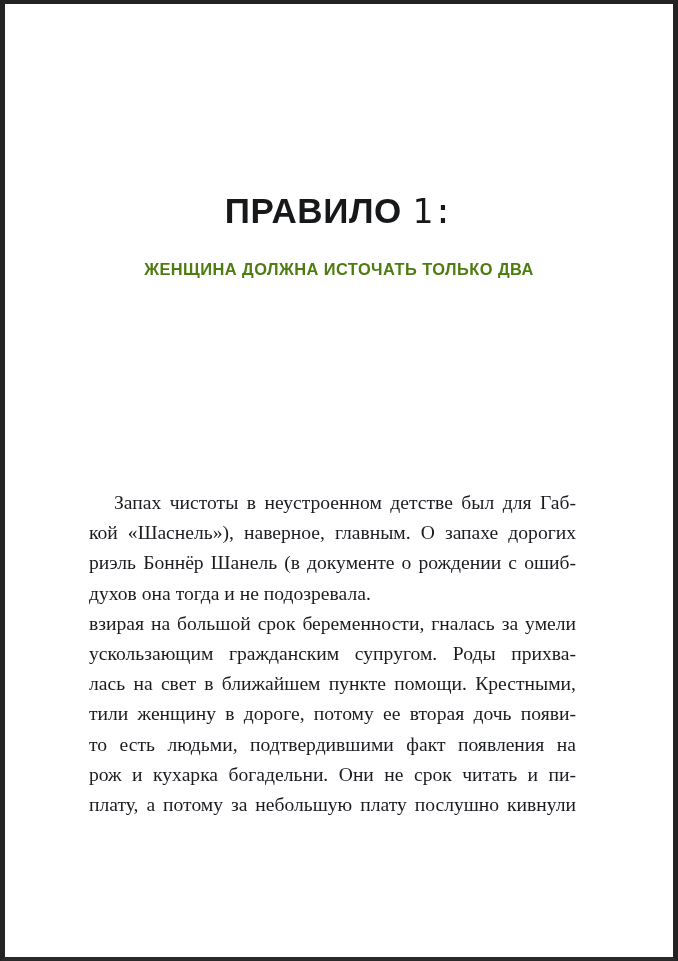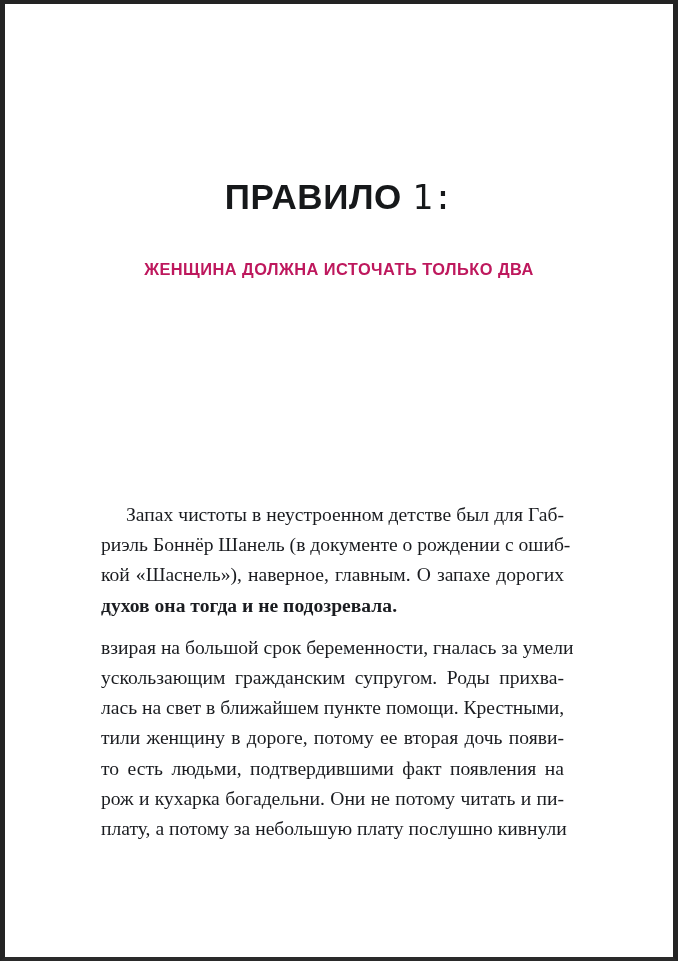--- a/index.html
+++ b/index.html
@@ -36,21 +36,21 @@
     padding: 0 84px;
   }
 
   
   .rule-title {
     margin: 0;
     padding: 0;
     position: absolute;
     left: 0;
     right: 0;
-    top: 172px;
+    top: 186px;
     text-align: center;
     font-family: "Liberation Sans", "DejaVu Sans", sans-serif;
     font-weight: bold;
     font-size: 35px;
     line-height: 42px;
     letter-spacing: 0.6px;
     color: #16181a;
     white-space: pre;
   }
   .rule-title .rule-num {
@@ -65,52 +65,51 @@
     left: 50px;
     right: 50px;
     top: 250px;
     margin: 0;
     text-align: center;
     font-family: "Liberation Sans", "DejaVu Sans", sans-serif;
     font-weight: bold;
     font-size: 16.4px;
     line-height: 30px;
     letter-spacing: 0.45px;
-    color: #be185d;
+    color: #4d7c0f;
   }
   .rule-subtitle .sub-line {
     display: block;
     white-space: nowrap;
   }
 
   
   .body-copy {
     position: absolute;
     left: 84px;
     top: 484px;
     width: 487px;
   }
   .para {
-    margin: 12px;
+    margin: 0;
     font-size: 19.6px;
     line-height: 30.2px;
     color: #1a1c20;
     text-align: justify;
   }
   
   .tline {
     display: block;
     white-space: pre;
     text-align: justify;
     text-align-last: justify;
     height: 30.2px;
   }
   .tline.last {
     text-align-last: left;
-    font-weight: bold;
   }
   .tline .ind {
     display: inline-block;
     width: 25px;
   }
 </style>
 </head>
 <body>
 
 <div id="page">
@@ -119,30 +118,30 @@
     <h1 class="rule-title"><span>ПРАВИЛО</span><span> </span><span class="rule-num">1</span><span class="rule-num">:</span></h1>
 
     <h2 class="rule-subtitle">
       <span class="sub-line">ЖЕНЩИНА ДОЛЖНА ИСТОЧАТЬ ТОЛЬКО ДВА</span>
     </h2>
 
     <div class="body-copy">
 
       <p class="para">
         <span class="tline"><span class="ind"></span><span>Запах чистоты в неустроенном детстве был для Габ-</span></span>
+        <span class="tline">кой «Шаснель»), наверное, главным. О запахе дорогих</span>
         <span class="tline">риэль Боннёр Шанель (в документе о рождении с ошиб-</span>
-        <span class="tline">кой «Шаснель»), наверное, главным. О запахе дорогих</span>
         <span class="tline last">духов она тогда и не подозревала.</span>
       </p>
 
       <p class="para">
         <span class="tline">взирая на большой срок беременности, гналась за умели</span>
         <span class="tline">ускользающим гражданским супругом. Роды прихва-</span>
         <span class="tline">лась на свет в ближайшем пункте помощи. Крестными,</span>
         <span class="tline">тили женщину в дороге, потому ее вторая дочь появи-</span>
         <span class="tline">то есть людьми, подтвердившими факт появления на</span>
-        <span class="tline">рож и кухарка богадельни. Они не потому читать и пи-</span>
+        <span class="tline">рож и кухарка богадельни. Они не срок читать и пи-</span>
         <span class="tline">плату, а потому за небольшую плату послушно кивнули</span>
       </p>
 
     </div>
   </div>
 </div>
 
 </body></html>

